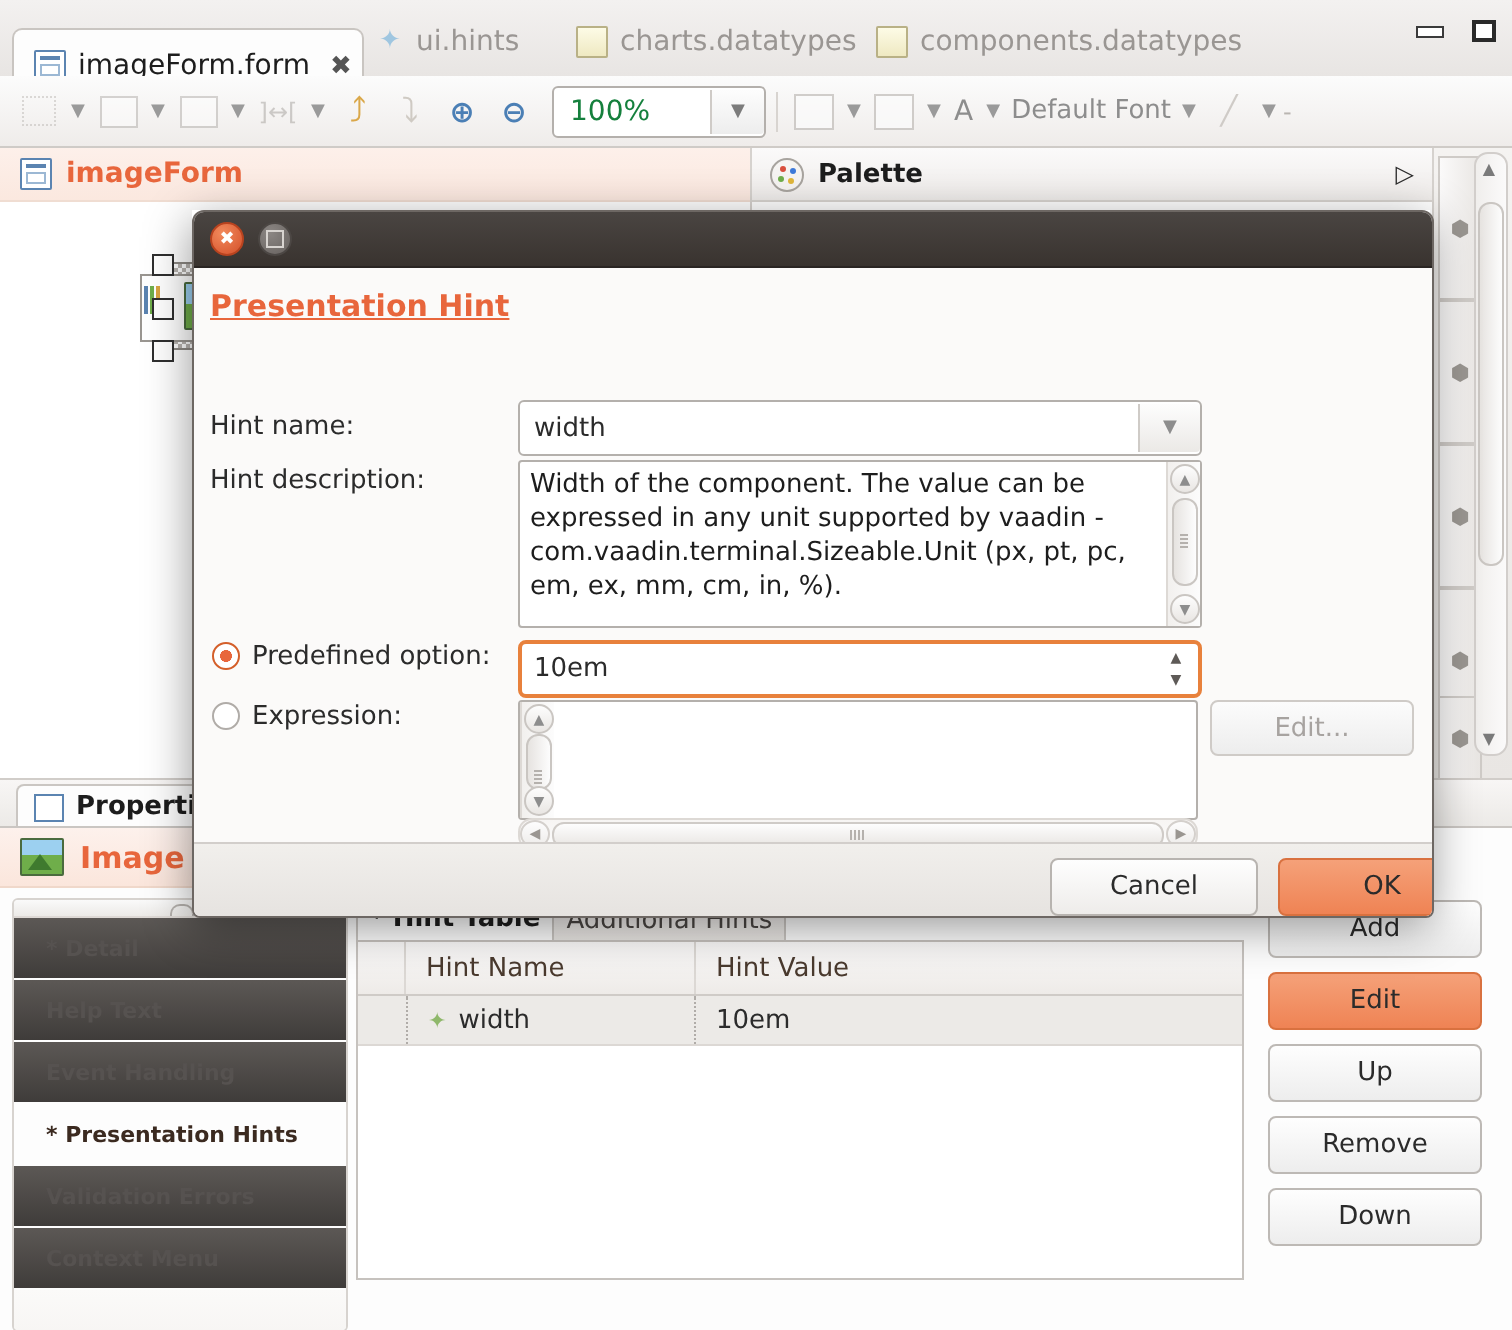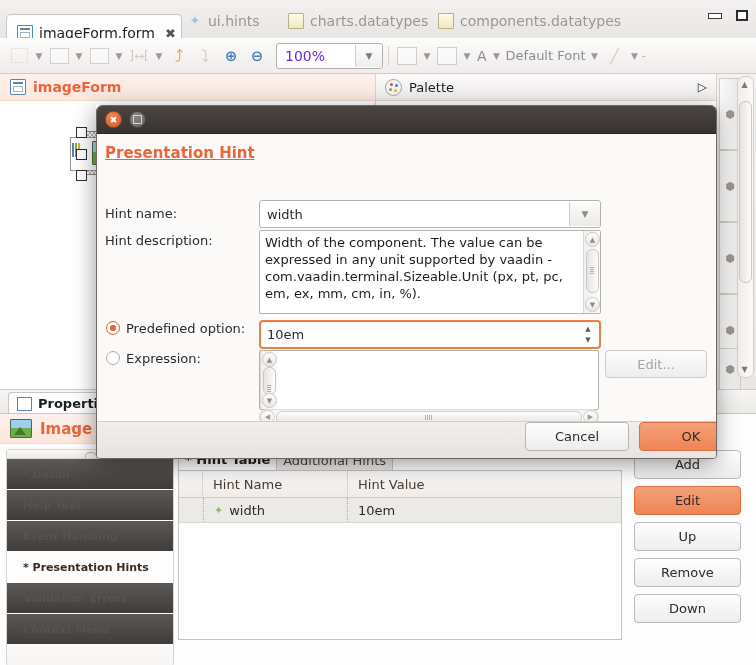--- a/index.html
+++ b/index.html
@@ -40,21 +40,21 @@
   .caret{width:14px;height:24px;display:flex;align-items:center;justify-content:center;
     color:#9a9a9a;font-size:9px;}
   .tbox{width:15px;height:13px;border:1px dotted #b6b2ae;position:relative;}
   .tbox2{width:17px;height:14px;border:1px solid #a9a5a1;background:#fff;}
   .tbox2:before{content:"";position:absolute;}
   .undo{color:#d9a441;font-size:17px;opacity:.95;}
   .redo{color:#cfcac3;font-size:17px;}
   .zoomi,.zoomo{color:#4b7fb5;font-size:15px;font-weight:bold;}
   .zoomsel{margin-left:6px;display:flex;align-items:center;height:24px;
     border:1px solid #b4b0ac;border-radius:3px;background:#fff;}
-  .zoomsel .zv{width:62px;padding:0 8px;font-size:14px;color:#6d28d9;}
+  .zoomsel .zv{width:62px;padding:0 8px;font-size:14px;color:#15803d;}
   .zoomsel .zarrow{width:26px;height:22px;border-left:1px solid #cfcbc7;
     display:flex;align-items:center;justify-content:center;color:#7c7c7c;font-size:9px;
     background:linear-gradient(#fdfdfd,#ededed);border-radius:0 2px 2px 0;}
   .tsep{width:1px;height:20px;background:#d8d4d0;margin:0 5px;}
   .sqbtn{width:18px;height:16px;border:1px solid #c0bcb8;background:#fcfcfc;}
   .tletter{color:#8d8d8d;font-size:14px;padding:0 3px;}
   .tfont{color:#8d8d8d;font-size:13px;white-space:nowrap;padding:0 2px;}
   .tline{color:#cfcbc7;font-size:14px;}
   .tdash{color:#b9b5b1;font-size:12px;}
 
@@ -75,21 +75,21 @@
   .wimg:after{content:"";position:absolute;left:3px;bottom:2px;
     border-left:6px solid transparent;border-right:6px solid transparent;border-bottom:8px solid #3f7a2e;}
   .hnd{position:absolute;width:9px;height:9px;background:#fff;border:1px solid #2f2f2f;}
   .vbars{position:absolute;left:2px;top:12px;display:flex;gap:1px;}
   .vbars i{display:block;width:2px;height:14px;}
 
   
   .palette{position:absolute;left:376px;top:74px;width:341px;height:315px;background:#fff;}
   .pal-head{height:26px;display:flex;align-items:center;gap:7px;padding-left:9px;
     background:linear-gradient(#fbfafa,#efecea);border-bottom:1px solid #d8d4d0;}
-  .pal-head .ptitle{font-size:13px;color:#1d1d1d;}
+  .pal-head .ptitle{font-size:13px;color:#1d1d1d;font-weight:bold;}
   .pal-arrow{margin-left:auto;margin-right:10px;color:#2b2b2b;font-size:12px;}
   .ic-pal{width:15px;height:15px;border-radius:50%;border:1px solid #a8a49f;
     background:#f6f4f2;position:relative;}
   .ic-pal i{position:absolute;width:3px;height:3px;border-radius:50%;}
   .pal-body{height:289px;background:#fff;padding:6px 8px;box-sizing:border-box;}
   .pal-sect{height:14px;background:#cfe0ef;border:1px solid #b4c9dd;width:248px;}
 
   
   .rail{position:absolute;right:0;top:74px;width:39px;height:315px;
     background:linear-gradient(#f5f3f1,#e9e6e3);border-left:1px solid #d6d2ce;}
@@ -217,21 +217,21 @@
     background:linear-gradient(#fdfdfd,#e9e6e3);border:1px solid #cfcbc7;position:relative;}
   .hbar .hthumb:after{content:"";position:absolute;left:50%;top:3px;margin-left:-4px;
     width:8px;height:5px;background:repeating-linear-gradient(90deg,#b5b1ad 0 1px,transparent 1px 2px);}
 
   .editbtn{position:absolute;left:508px;top:216px;width:100px;height:26px;
     border:1px solid #cfcbc7;border-radius:4px;background:linear-gradient(#fcfcfc,#ededed);
     display:flex;align-items:center;justify-content:center;font-size:13px;color:#a7a3a0;}
 
   .dfooter{position:absolute;left:0;bottom:0;width:658px;height:37px;
     background:linear-gradient(#f1efec,#e6e3e0);border-top:1px solid #d2cecb;
-    display:flex;align-items:flex-start;justify-content:flex-end;padding-right:12px;gap:10px;
+    display:flex;align-items:flex-end;justify-content:flex-end;padding-right:12px;gap:10px;
     box-sizing:border-box;}
   .dbtn{width:102px;height:27px;border:1px solid #b8b4b0;border-radius:4px;
     background:linear-gradient(#fefefe,#eeecea);display:flex;align-items:center;
     justify-content:center;font-size:13px;color:#2b2b2b;}
   .dbtn.primary{background:linear-gradient(#f5a179,#ef8354);border-color:#d9713f;}
 </style>
 </head>
 <body>
 
 <div class="app">

